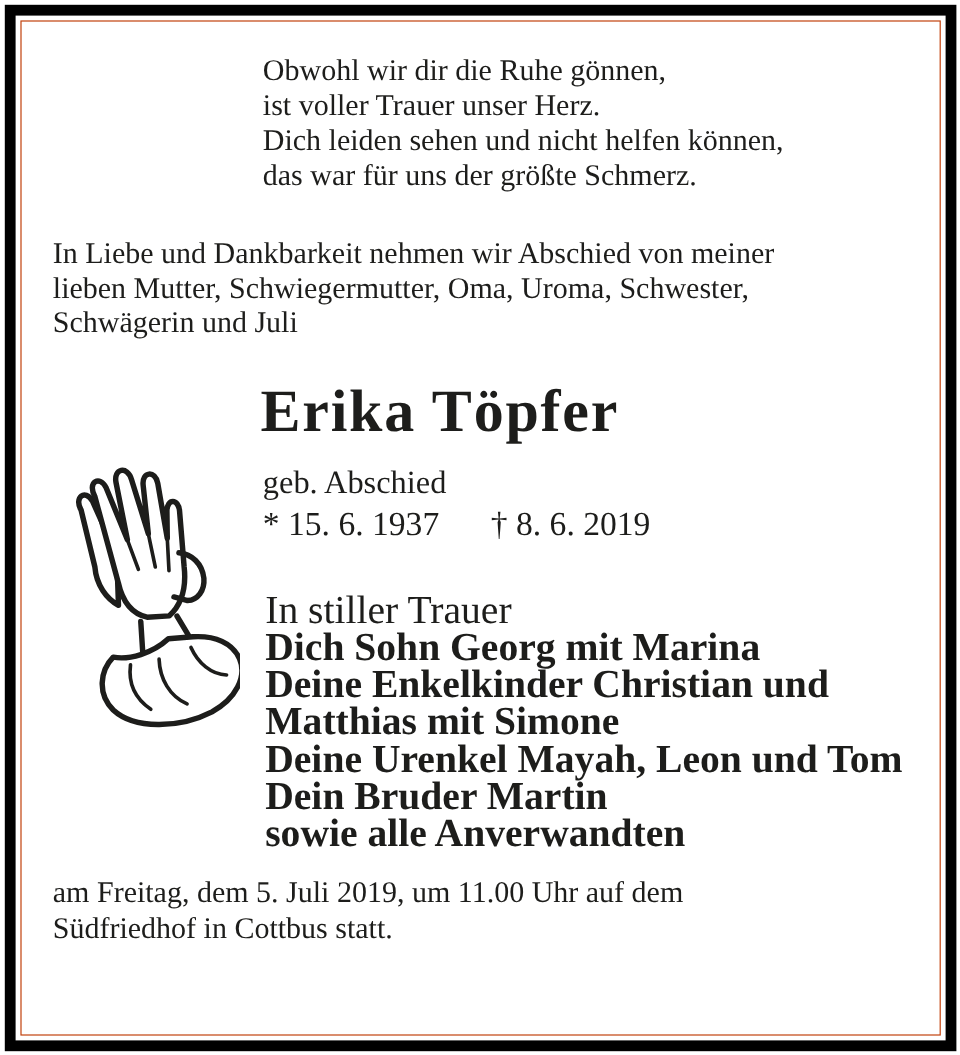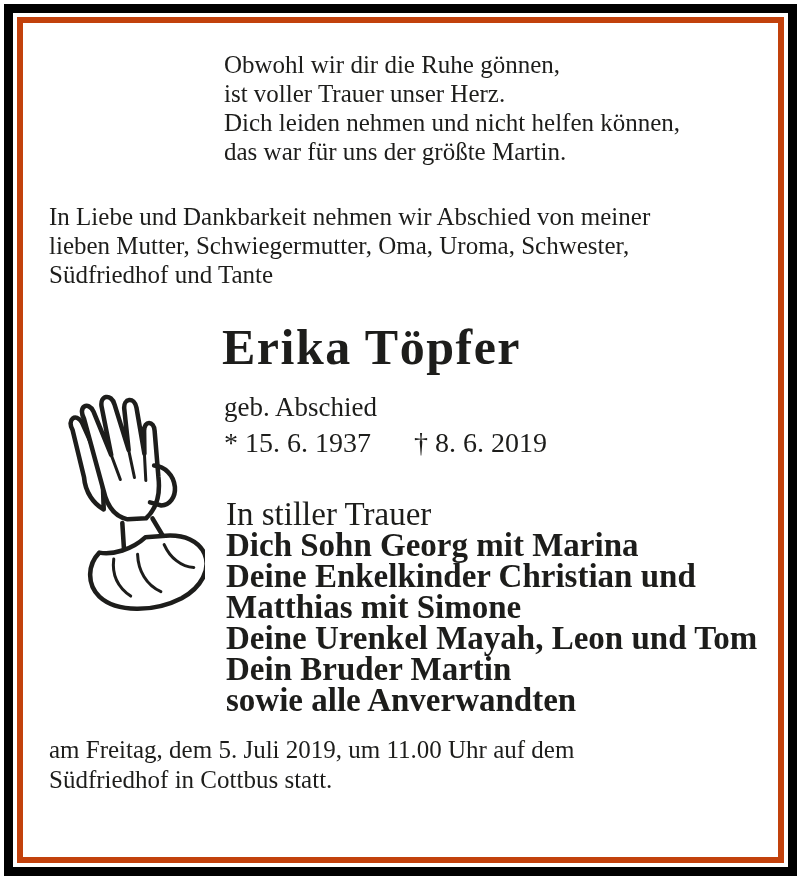--- a/index.html
+++ b/index.html
@@ -13,21 +13,21 @@
     overflow: hidden;
   }
   .outer-frame {
     position: absolute;
     left: 4px; top: 4px; right: 3px; bottom: 3px;
     border: 9px solid #000000;
   }
   .inner-frame {
     position: absolute;
     left: 4px; top: 4px; right: 4px; bottom: 4px;
-    border: 6px solid #c2410c;
+    border: 1px solid #c2410c;
   }
   .content { position: absolute; left: 0; top: 0; right: 0; bottom: 0; }
 
   .quote-block {
     position: absolute;
     left: 201px; top: 27px;
     font-size: 25px;
     line-height: 29px;
     white-space: nowrap;
   }
@@ -87,28 +87,28 @@
 <body>
 
 <div class="page">
   <div class="outer-frame">
     <div class="inner-frame">
       <div class="content">
 
         <div class="quote-block">
           <div>Obwohl wir dir die Ruhe gönnen,</div>
           <div>ist voller Trauer unser Herz.</div>
-          <div>Dich leiden nehmen und nicht helfen können,</div>
-          <div>das war für uns der größte Martin.</div>
+          <div>Dich leiden sehen und nicht helfen können,</div>
+          <div>das war für uns der größte Schmerz.</div>
         </div>
 
         <div class="intro-block">
           <div>In Liebe und Dankbarkeit nehmen wir Abschied von meiner</div>
           <div>lieben Mutter, Schwiegermutter, Oma, Uroma, Schwester,</div>
-          <div>Südfriedhof und Tante</div>
+          <div>Schwägerin und Juli</div>
         </div>
 
         <div class="name-block">Erika Töpfer</div>
 
         <div class="maiden-block">geb. Abschied</div>
 
         <div class="dates-block">
           <span class="birth">* 15. 6. 1937</span><span>† 8. 6. 2019</span>
         </div>
 

